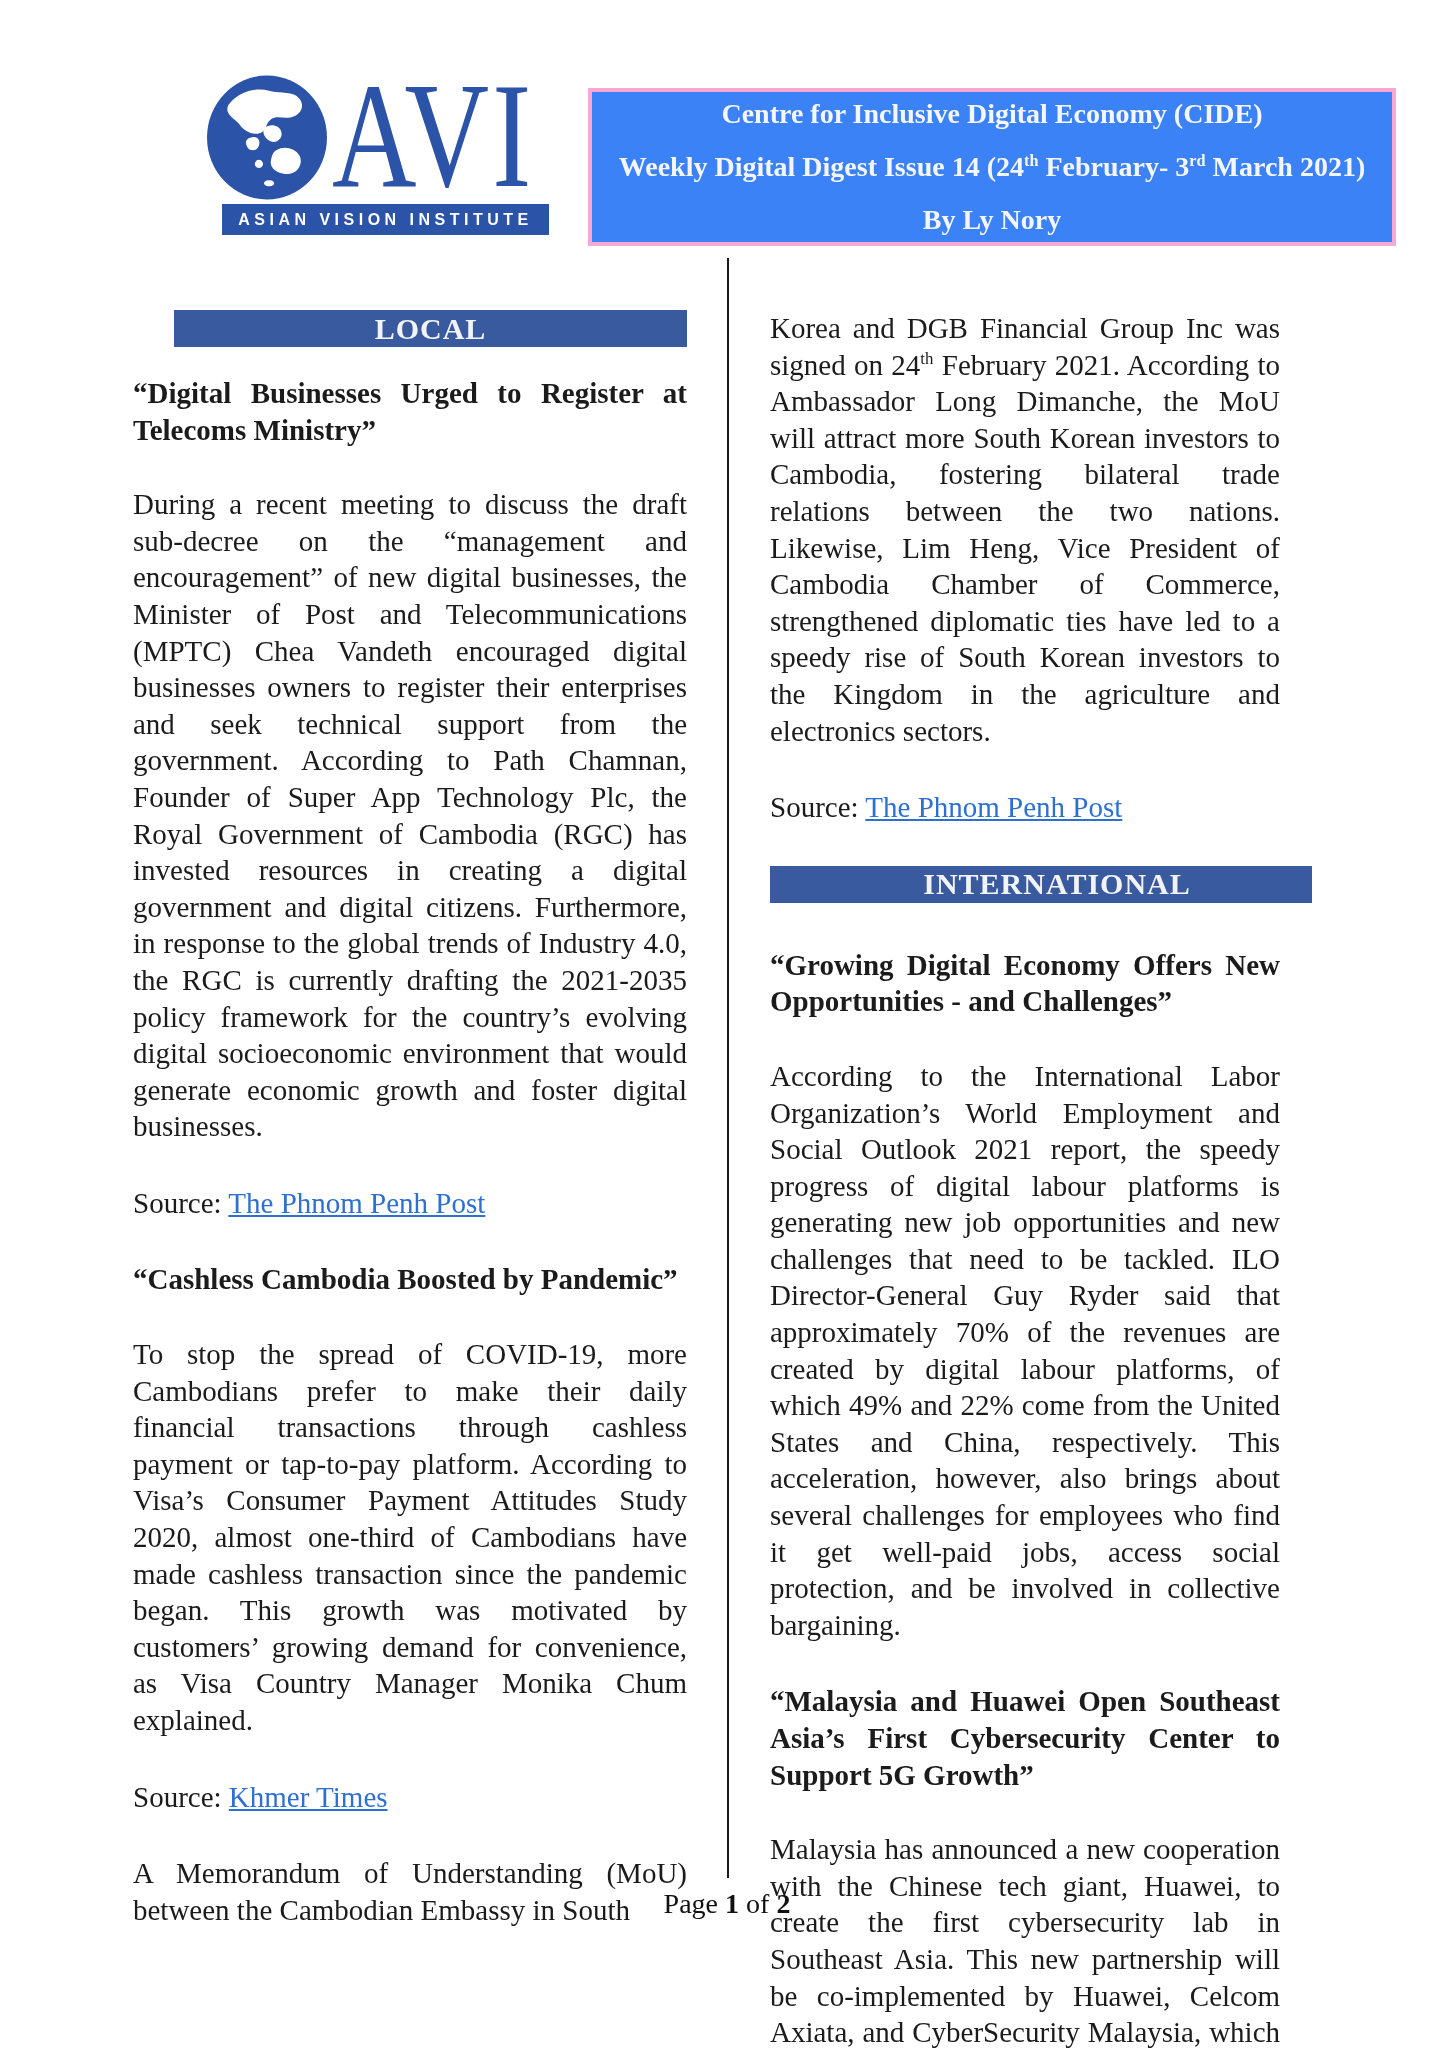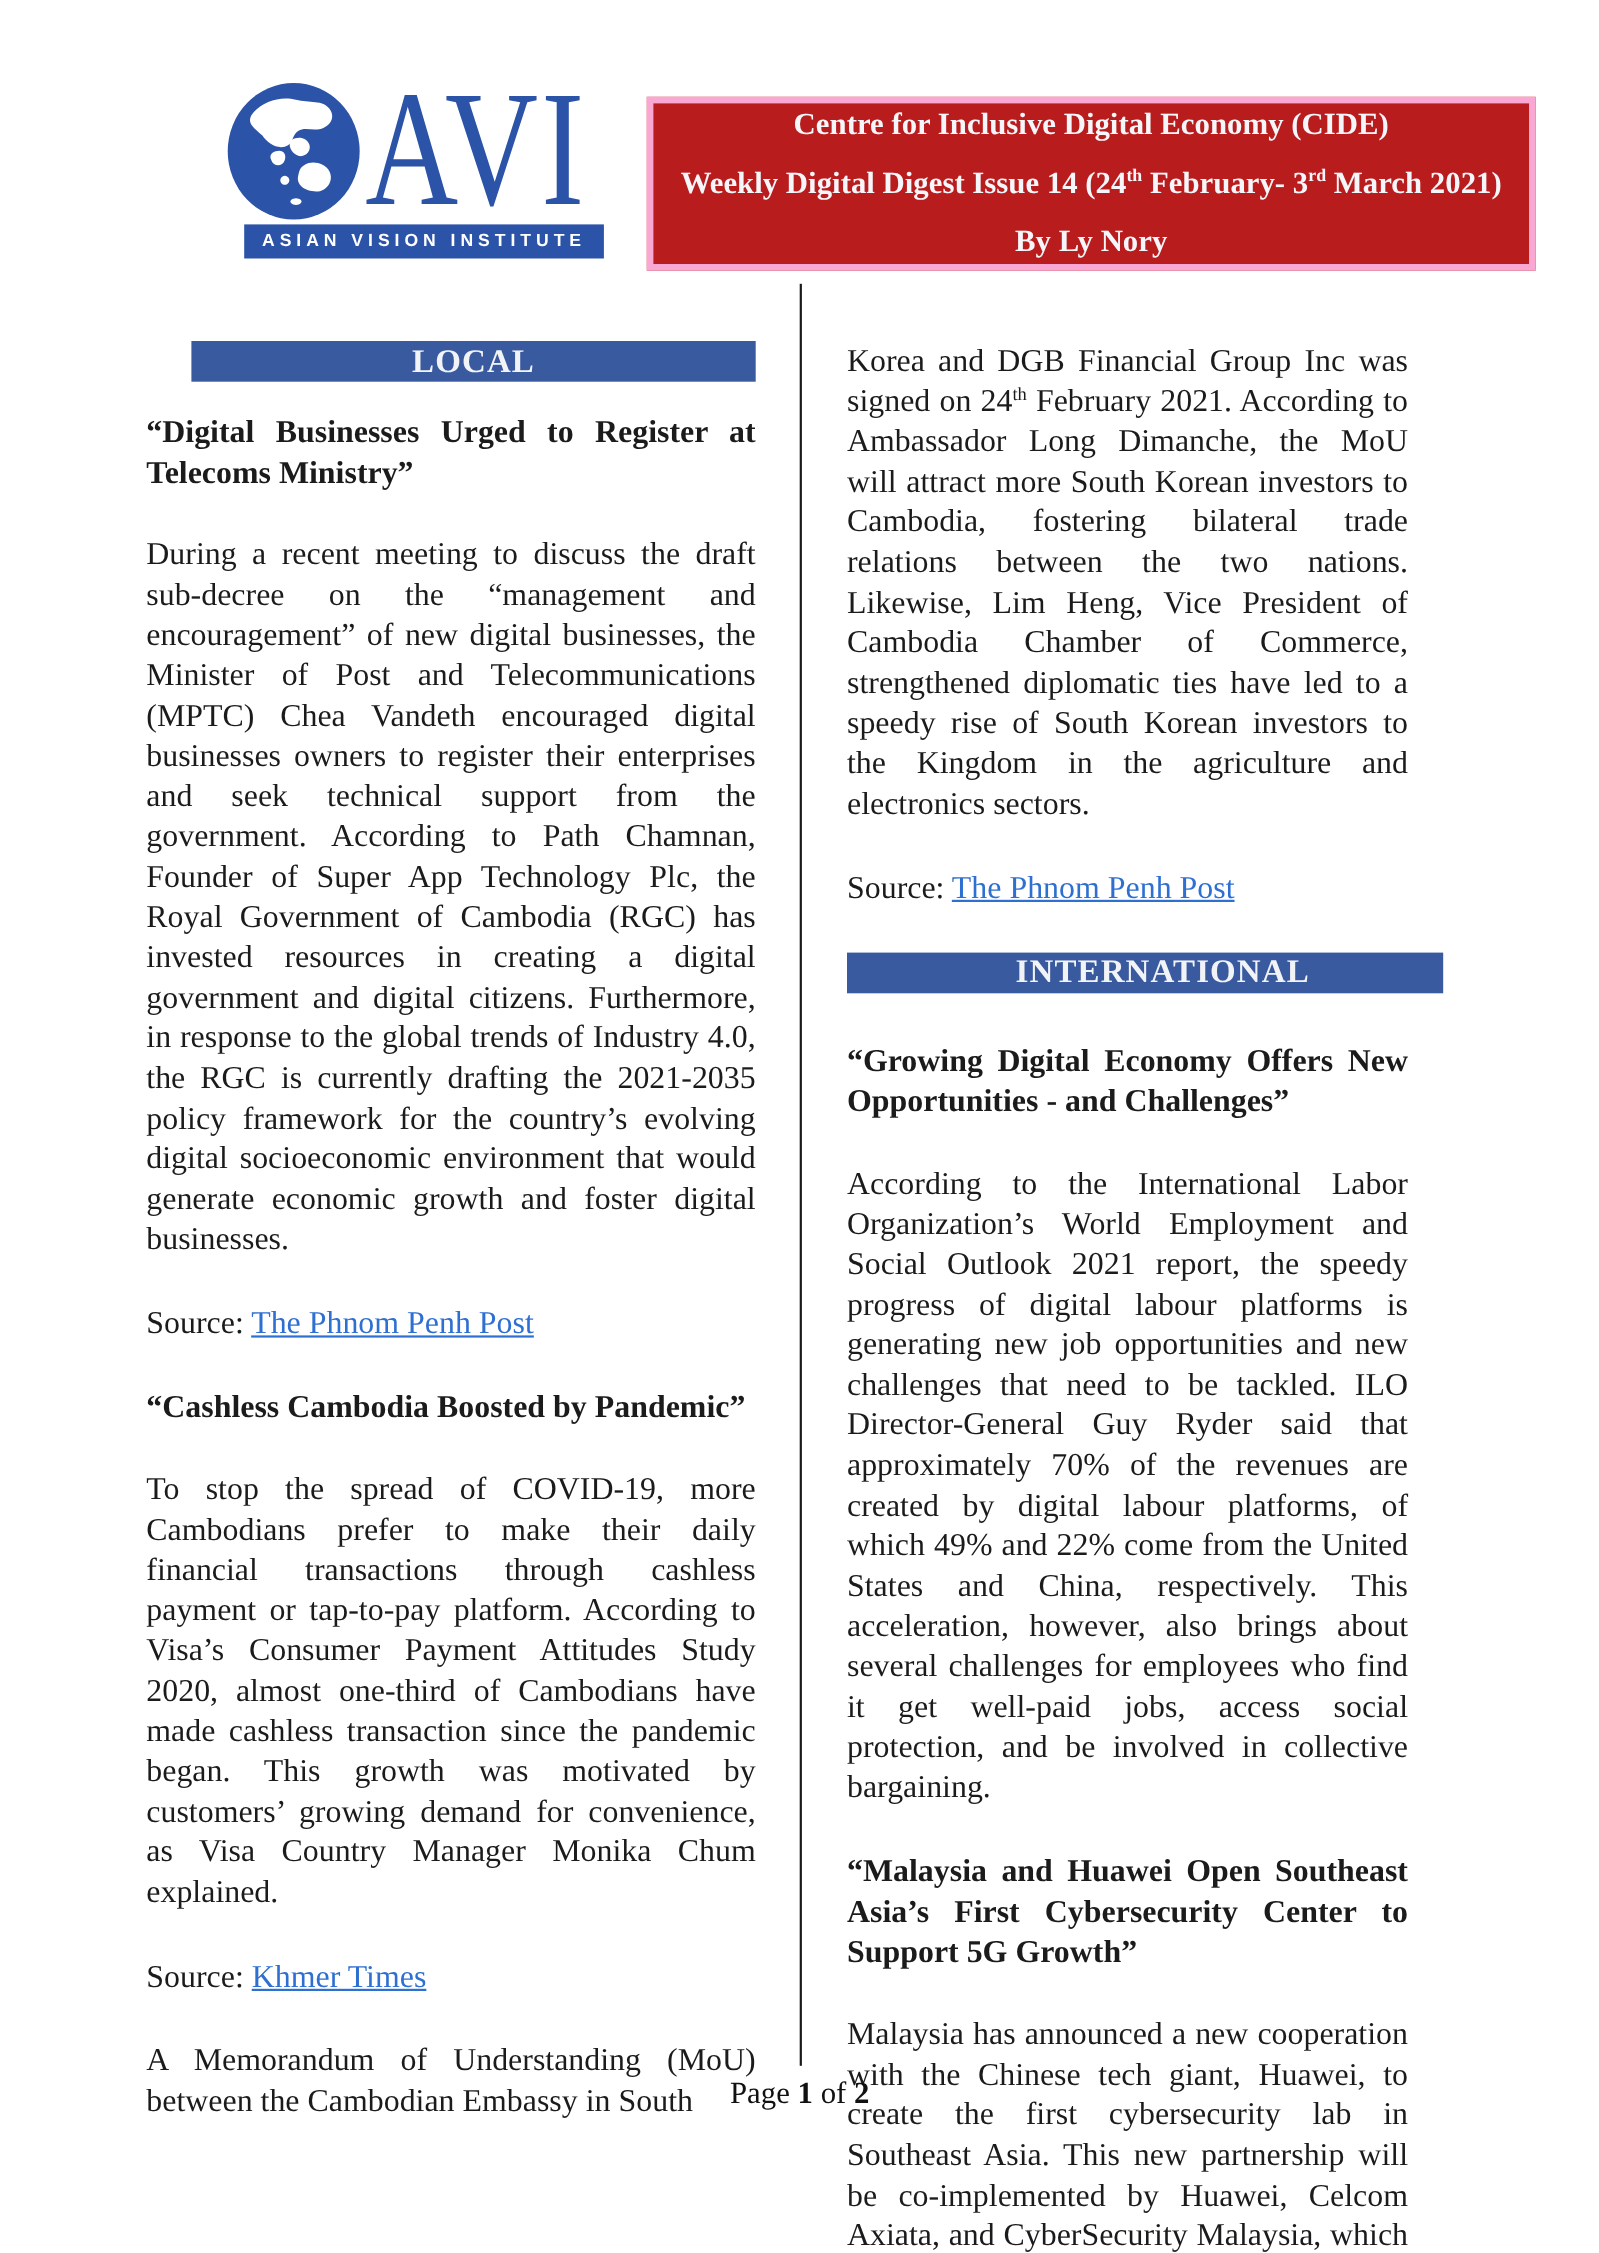--- a/index.html
+++ b/index.html
@@ -19,21 +19,21 @@
   .logo-orgbar {
     position:absolute; left:222px; top:204px; width:327px; height:31px;
     background:#2b53a7; color:#ffffff; font-family:"Liberation Sans", sans-serif;
     font-weight:bold; font-size:16px; letter-spacing:4.5px;
     display:flex; align-items:center; justify-content:center; white-space:nowrap;
   }
 
   
   .header-banner {
     position:absolute; left:588px; top:88px; width:808px; height:158px;
-    background:#b91c1c; border:6px solid #f9a8d4; box-sizing:border-box;
+    background:#3b82f6; border:4px solid #f9a8d4; box-sizing:border-box;
     color:#f5f6fa; font-weight:bold; font-size:28px;
     display:flex; flex-direction:column; align-items:center; justify-content:center;
     gap:25px; text-align:center; overflow:hidden;
   }
   .header-banner .bline { white-space:nowrap; line-height:1; }
 
   
   .col { position:absolute; top:310px; }
   .col-left  { left:133px; width:554px; }
   .col-right { left:770px; width:510px; }

